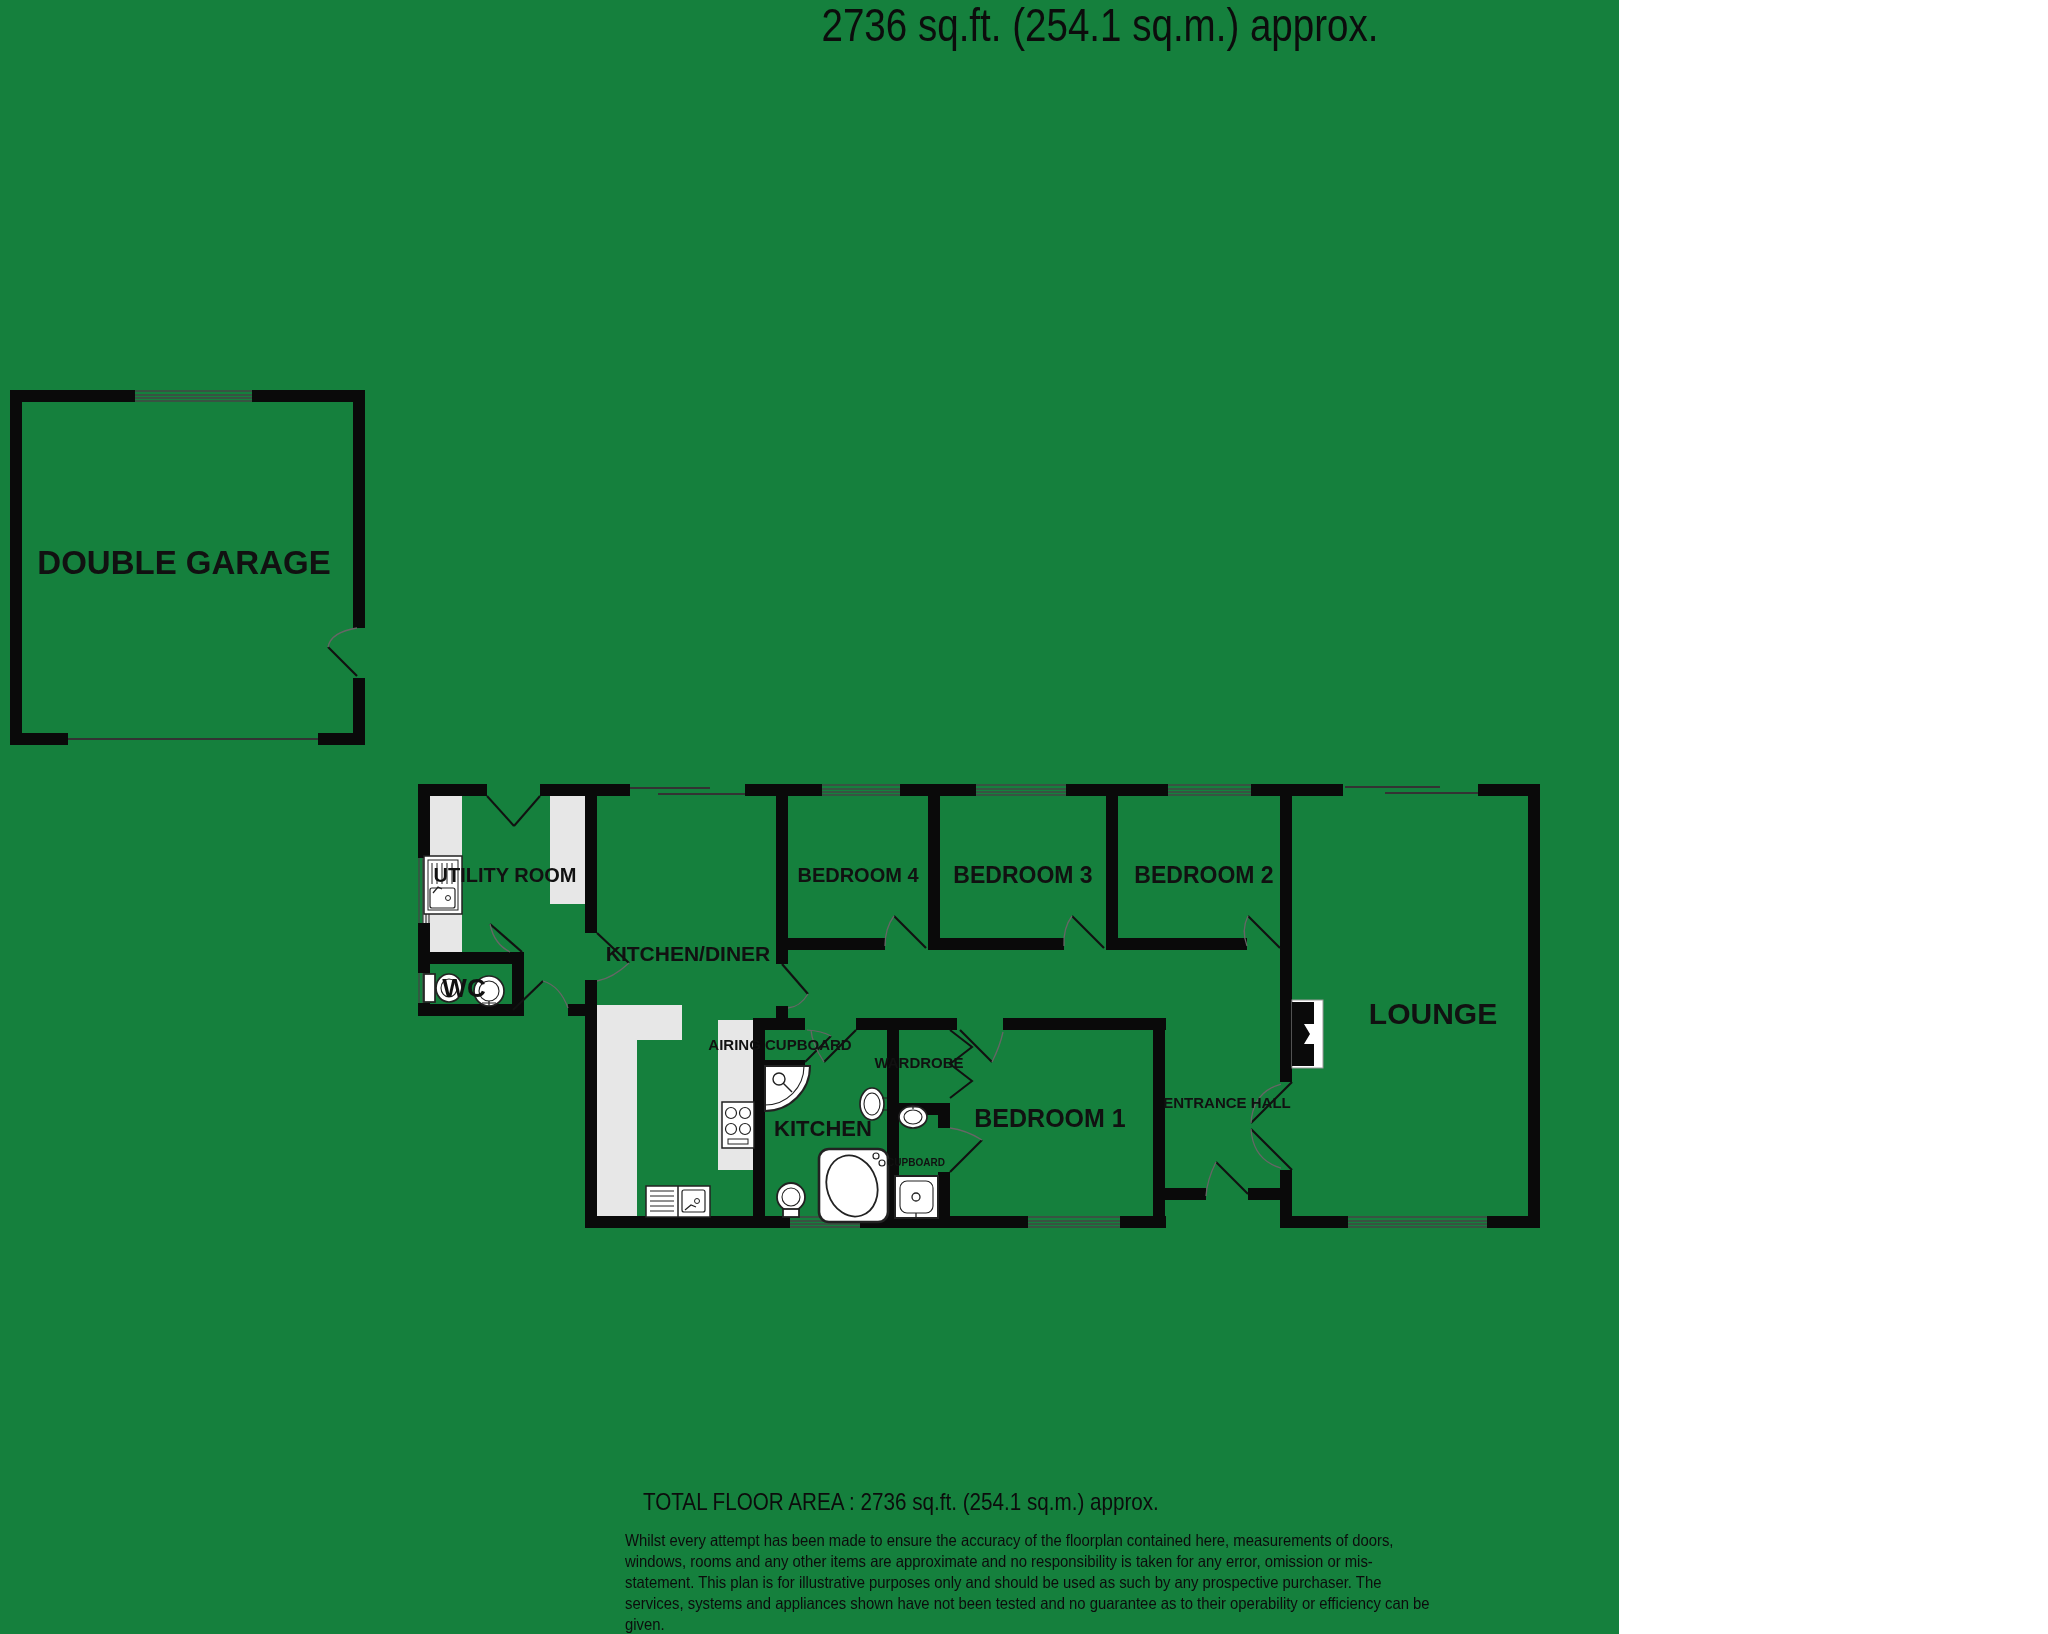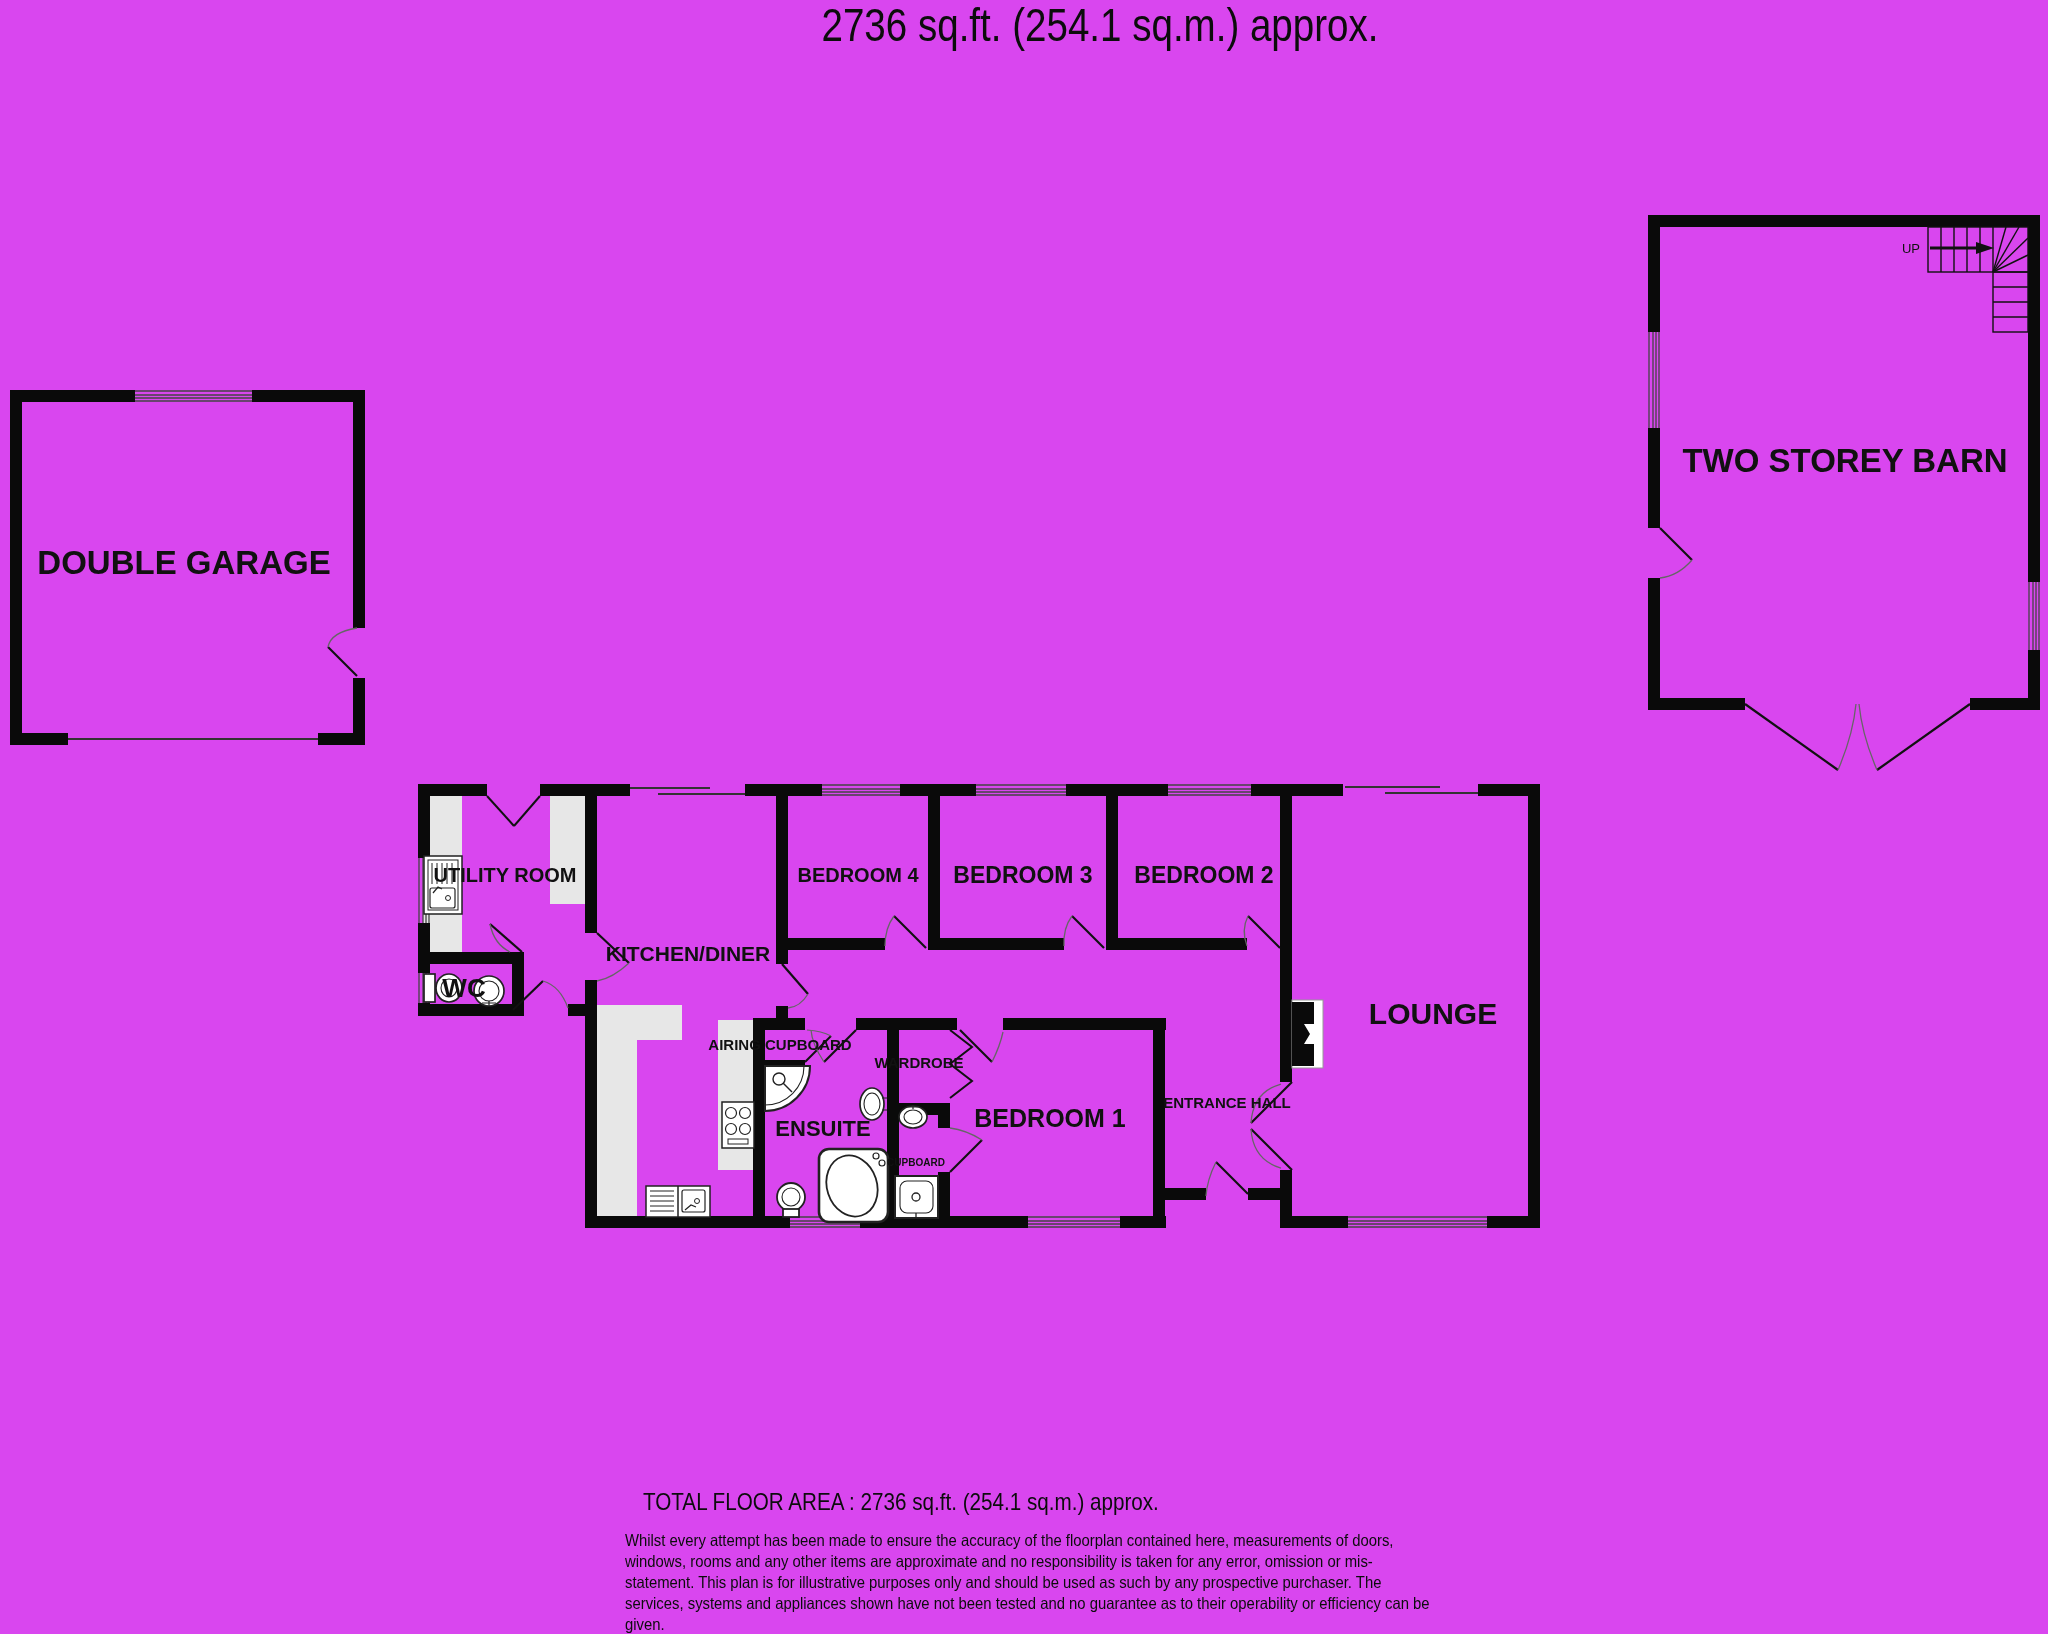--- a/index.html
+++ b/index.html
@@ -1,16 +1,16 @@
 <!DOCTYPE html>
 <html><head>
 <meta charset="utf-8">
 <style>
   html,body{margin:0;padding:0;background:#fff;}
-  #canvas{position:relative;width:2048px;height:1634px;background:#d946ef;overflow:hidden;
+  #canvas{position:relative;width:1619px;height:1634px;background:#15803d;overflow:hidden;
           font-family:"Liberation Sans",sans-serif;color:#111;}
   #plan-svg{position:absolute;left:0;top:0;}
   .lbl{position:absolute;transform:translate(-50%,-50%);font-weight:bold;white-space:nowrap;
        color:#111;letter-spacing:0px;}
   #title{position:absolute;left:1100px;top:24px;transform:translate(-50%,-50%) scaleX(0.82);
          font-size:47px;font-weight:400;white-space:nowrap;color:#0c0c0c;}
   #footer{position:absolute;left:1030px;top:1488px;transform:translateX(-50%);width:900px;
           color:#0c0c0c;}
   #footer .total{font-size:24px;transform:scaleX(0.86);transform-origin:center top;
                  white-space:nowrap;margin:0 0 14px 0;}
@@ -392,21 +392,21 @@
   <div class="lbl" style="left:184px;top:563px;font-size:33px;">DOUBLE GARAGE</div>
   <div class="lbl" style="left:1845px;top:461px;font-size:33px;">TWO STOREY BARN</div>
   <div class="lbl" style="left:505px;top:875px;font-size:20px;">UTILITY ROOM</div>
   <div class="lbl" style="left:464px;top:988px;font-size:26px;">WC</div>
   <div class="lbl" style="left:688px;top:954px;font-size:21px;">KITCHEN/DINER</div>
   <div class="lbl" style="left:858px;top:875px;font-size:20px;">BEDROOM 4</div>
   <div class="lbl" style="left:1023px;top:875px;font-size:23px;">BEDROOM 3</div>
   <div class="lbl" style="left:1204px;top:875px;font-size:23px;">BEDROOM 2</div>
   <div class="lbl" style="left:1433px;top:1014px;font-size:30px;">LOUNGE</div>
   <div class="lbl" style="left:780px;top:1044px;font-size:15px;">AIRING CUPBOARD</div>
-  <div class="lbl" style="left:823px;top:1129px;font-size:22px;">ENSUITE</div>
+  <div class="lbl" style="left:823px;top:1129px;font-size:22px;">KITCHEN</div>
   <div class="lbl" style="left:919px;top:1062px;font-size:15px;">WARDROBE</div>
   <div class="lbl" style="left:916px;top:1162px;font-size:10px;">CUPBOARD</div>
   <div class="lbl" style="left:1050px;top:1118px;font-size:25px;">BEDROOM 1</div>
   <div class="lbl" style="left:1227px;top:1102px;font-size:15px;">ENTRANCE HALL</div>
   <div class="lbl" style="left:1911px;top:248px;font-size:13px;font-weight:400;">UP</div>
 
   <div id="footer">
     <p class="total">TOTAL FLOOR AREA : 2736 sq.ft. (254.1 sq.m.) approx.</p>
     <p class="disc">Whilst every attempt has been made to ensure the accuracy of the floorplan contained here, measurements of doors, windows, rooms and any other items are approximate and no responsibility is taken for any error, omission or mis-statement. This plan is for illustrative purposes only and should be used as such by any prospective purchaser. The services, systems and appliances shown have not been tested and no guarantee as to their operability or efficiency can be given.</p>
 

